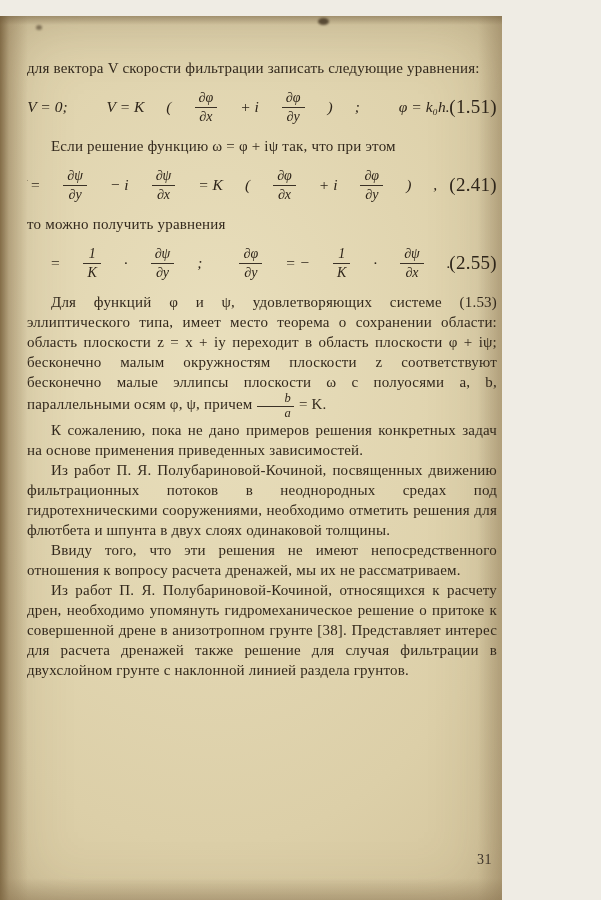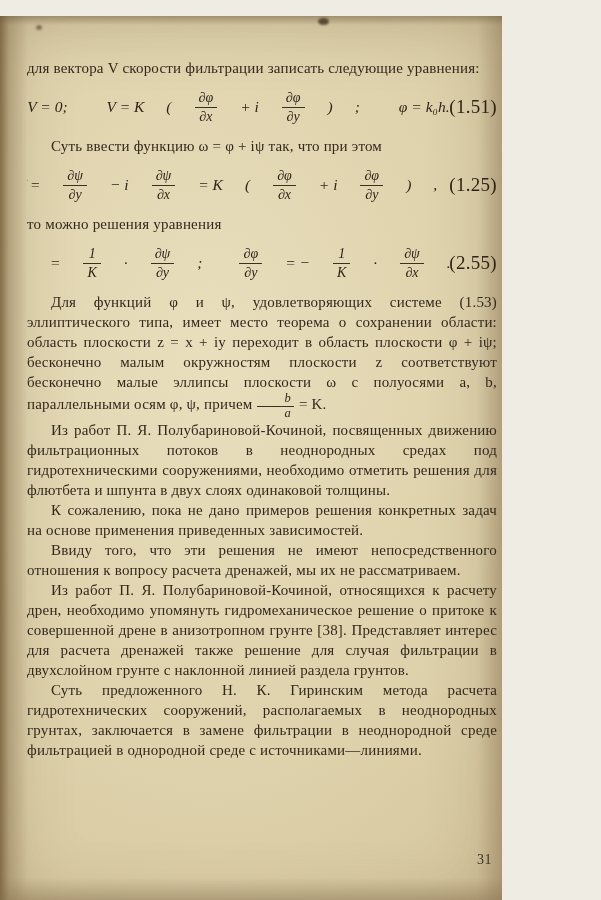--- a/index.html
+++ b/index.html
@@ -79,21 +79,21 @@
       <span class="frac">
           <span class="num">∂φ</span>
           <span class="den">∂y</span>
         </span>
       <span class="eq-t">)</span>
       <span class="eq-t">;</span>
       <span class="eq-t gap">φ = k₀h.</span>
       <span class="eq-label">(1.51)</span>
     </div>
 
-    <p class="para">Суть ввести функцию ω = φ + iψ так, что при этом</p>
+    <p class="para">Если решение функцию ω = φ + iψ так, что при этом</p>
 
     <div class="equation">
       <span class="eq-t">V =</span>
       <span class="frac">
           <span class="num">∂ψ</span>
           <span class="den">∂y</span>
         </span>
       <span class="eq-t">− i</span>
       <span class="frac">
           <span class="num">∂ψ</span>
@@ -105,24 +105,24 @@
           <span class="num">∂φ</span>
           <span class="den">∂x</span>
         </span>
       <span class="eq-t">+ i</span>
       <span class="frac">
           <span class="num">∂φ</span>
           <span class="den">∂y</span>
         </span>
       <span class="eq-t">)</span>
       <span class="eq-t">,</span>
-      <span class="eq-label">(1.25)</span>
+      <span class="eq-label">(2.41)</span>
     </div>
 
-    <p class="para noindent">то можно решения уравнения</p>
+    <p class="para noindent">то можно получить уравнения</p>
 
     <div class="equation">
       <span class="frac">
           <span class="num">∂φ</span>
           <span class="den">∂x</span>
         </span>
       <span class="eq-t">=</span>
       <span class="frac">
           <span class="num">1</span>
           <span class="den">K</span>
@@ -148,21 +148,20 @@
           <span class="den">∂x</span>
         </span>
       <span class="eq-t">.</span>
       <span class="eq-label">(2.55)</span>
     </div>
 
     <p class="para">
       <span>Для функций φ и ψ, удовлетворяющих системе (1.53) эллиптического типа, имеет место теорема о сохранении области: область плоскости z = x + iy переходит в область плоскости φ + iψ; бесконечно малым окружностям плоскости z соответствуют бесконечно малые эллипсы плоскости ω с полуосями a, b, параллельными осям φ, ψ, причем</span><span class="frac sfrac"><span class="num">b</span><span class="den">a</span></span><span>= K.</span>
     </p>
 
+    <p class="para">К сожалению, пока не дано примеров решения конкретных задач на основе применения приведенных зависимостей.</p>
     <p class="para">Из работ П. Я. Полубариновой-Кочиной, посвященных движению фильтрационных потоков в неоднородных средах под гидротехническими сооружениями, необходимо отметить решения для флютбета и шпунта в двух слоях одинаковой толщины.</p>
-    <p class="para">К сожалению, пока не дано примеров решения конкретных задач на основе применения приведенных зависимостей.</p>
     <p class="para">Ввиду того, что эти решения не имеют непосредственного отношения к вопросу расчета дренажей, мы их не рассматриваем.</p>
     <p class="para">Из работ П. Я. Полубариновой-Кочиной, относящихся к расчету дрен, необходимо упомянуть гидромеханическое решение о притоке к совершенной дрене в анизотропном грунте [38]. Представляет интерес для расчета дренажей также решение для случая фильтрации в двухслойном грунте с наклонной линией раздела грунтов.</p>
-    <p class="para">Суть предложенного Н. К. Гиринским метода расчета гидротехнических сооружений, располагаемых в неоднородных грунтах, заключается в замене фильтрации в неоднородной среде фильтрацией в однородной среде с источниками—линиями.</p>
   </div>
 
   <div class="page-number">31</div>
 </div>
 
 </body></html>

